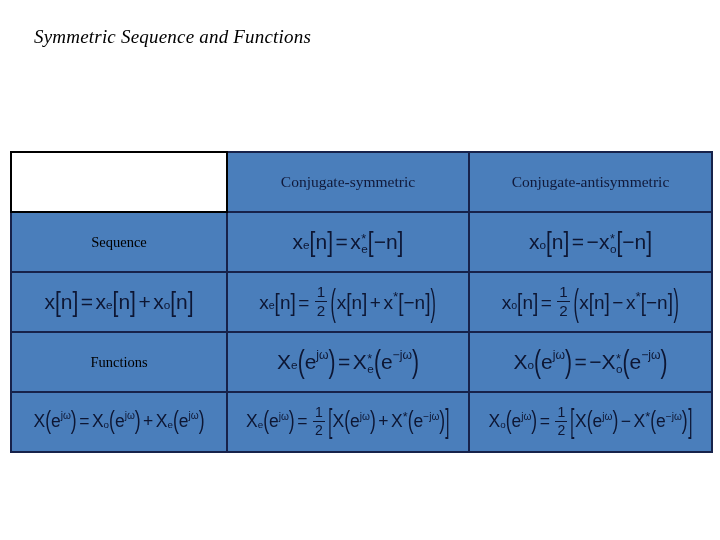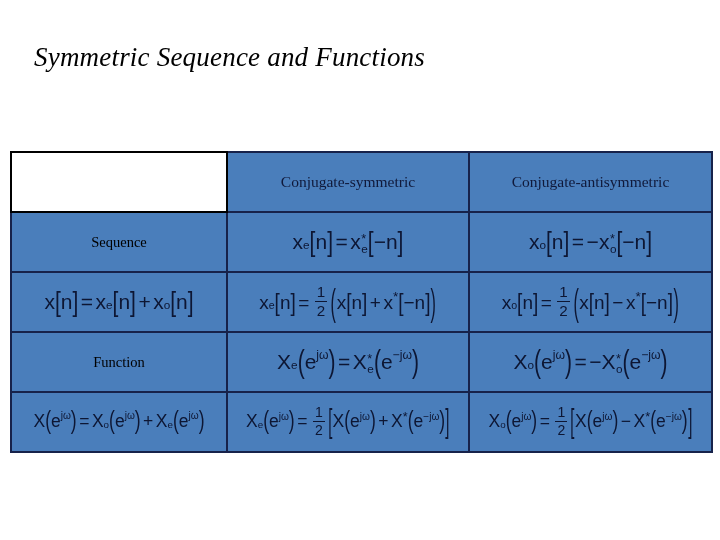--- a/index.html
+++ b/index.html
@@ -12,25 +12,25 @@
     background: #ffffff;
     font-family: "Liberation Serif", "DejaVu Serif", serif;
     overflow: hidden;
     position: relative;
   }
 
   
   #slide-title {
     position: absolute;
     left: 34px;
-    top: 40px;
+    top: 24px;
     width: 420px;
     font-family: "Liberation Serif", "DejaVu Serif", serif;
     font-style: italic;
-    font-size: 27px;
+    font-size: 19px;
     line-height: 1.33;
     color: #000000;
     letter-spacing: 0.2px;
   }
 
   
   #symmetry-table {
     position: absolute;
     left: 10px;
     top: 151px;
@@ -315,21 +315,21 @@
             <span>−</span>
             <span>n</span>
             <span class="brk-sq">]</span>
             <span class="brk-big">)</span>
       </span>
     </td>
   </tr>
 
   <tr>
     <td>
-      <span class="row-label">Function</span>
+      <span class="row-label">Functions</span>
     </td>
     <td>
       <span class="eq">
         <span>X</span>
             <sub>e</sub>
             <span class="brk">(</span>
             <span>e</span>
             <sup><span>j</span><span class="omega">ω</span></sup>
             <span class="brk">)</span>
             <span class="op">=</span>

